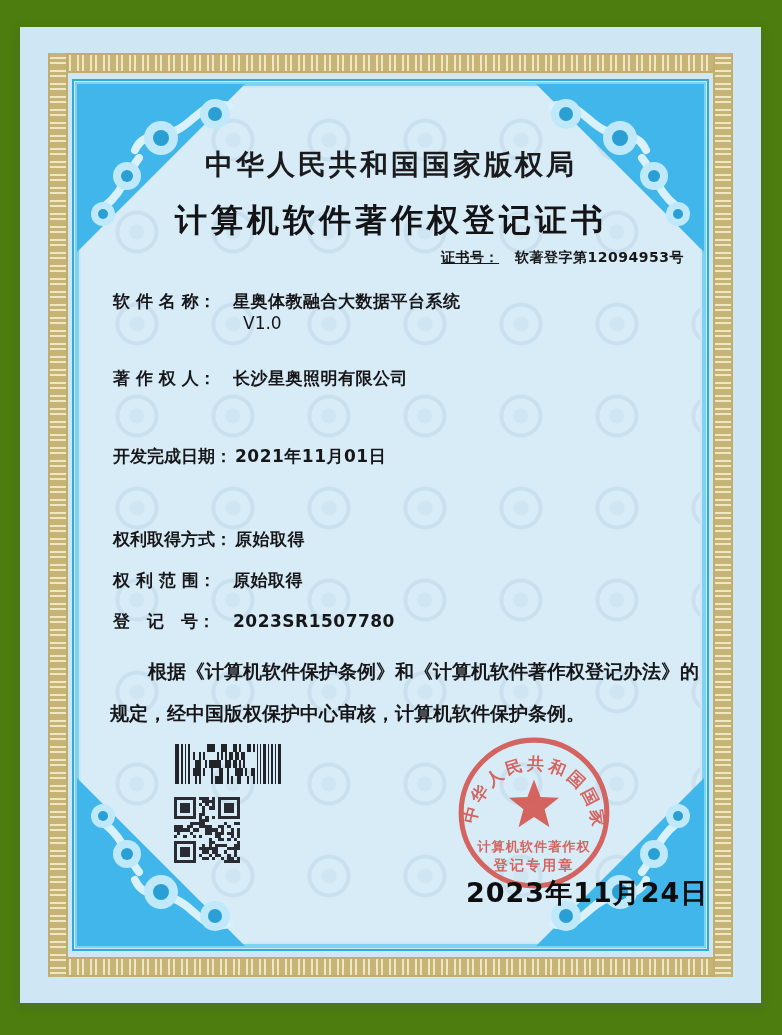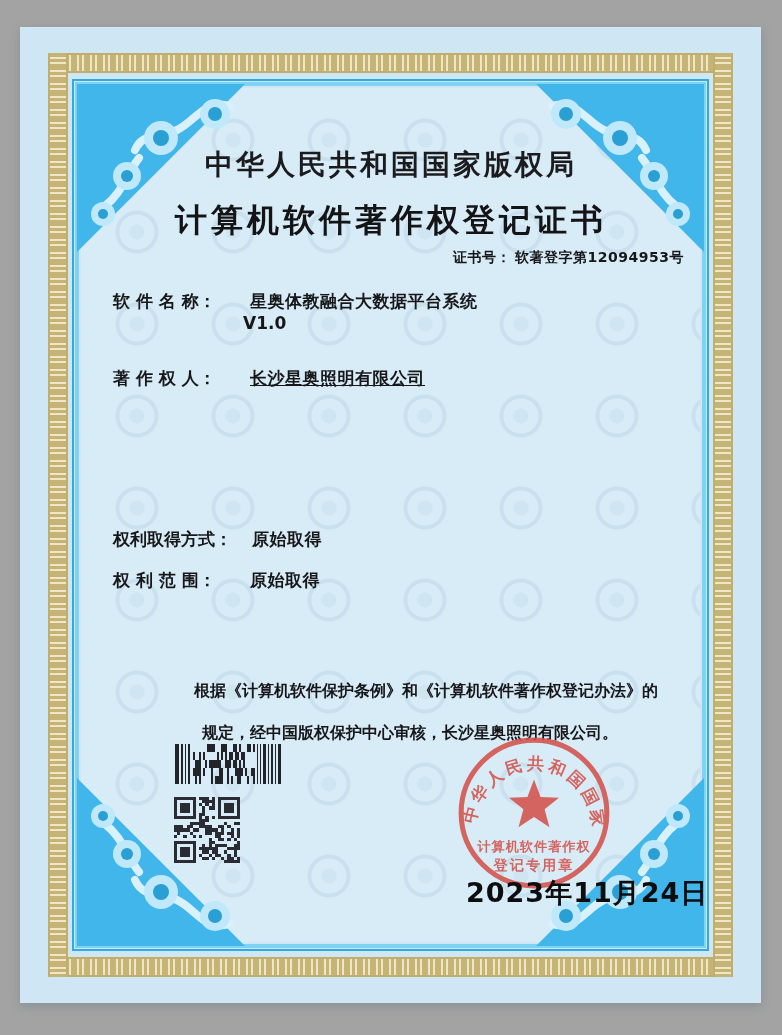--- a/index.html
+++ b/index.html
@@ -1,17 +1,17 @@
 <!DOCTYPE html>
 <html><head>
 <meta charset="utf-8">
 <style>
   html,body{margin:0;padding:0;background:#ffffff;width:782px;height:1035px;overflow:hidden;
     font-family:"DejaVu Sans","Liberation Sans",sans-serif;}
-  .stage{position:relative;width:782px;height:1035px;background:#a3a3a3;}
+  .stage{position:relative;width:782px;height:1035px;background:#4d7c0f;}
 
   
   .page{position:absolute;left:20px;top:27px;width:741px;height:976px;
     background:#cfe7f4;box-shadow:0 3px 9px rgba(60,90,110,.25);}
 
   
   .gold-strip{position:absolute;background:
       repeating-linear-gradient(90deg,#c6b476 0 3px,#efe7c3 3px 5px,#c6b476 5px 8px,#efe7c3 8px 10px,#c6b476 10px 13px);
     border-top:2px solid #bfae6e;border-bottom:2px solid #bfae6e;}
   .gold-strip.vert{background:
@@ -42,30 +42,30 @@
 
   
   .abs{position:absolute;}
   .issuer{left:0;right:0;top:146px;text-align:center;
     font-family:"DejaVu Serif","Liberation Serif",serif;
     font-size:28px;font-weight:700;letter-spacing:3px;color:#1b1b1e;}
   .cert-title{left:0;right:0;top:199px;text-align:center;
     font-family:Liberation Sans, sans-serif;
     font-size:32px;font-weight:800;letter-spacing:4px;color:#141416;}
   .certno{top:249px;right:98px;font-size:14px;font-weight:700;color:#17171a;letter-spacing:.5px;}
-  .certno .no-label{margin-right:4px;}
+  .certno .no-label{margin-right:16px;text-decoration:underline;}
 
   .field{left:113px;font-size:17px;font-weight:700;color:#17171a;white-space:nowrap;}
   .field .lbl{display:inline-block;min-width:117px;}
-  .field .val{margin-left:20px;letter-spacing:.5px;}
-  .f0{top:290px;} .f0b{top:313px;left:243px;font-size:17px;font-weight:700;color:#17171a;}
-  .f1{top:367px;text-decoration:underline;} .f2{top:445px;} .f3{top:487px;} .f4{top:528px;} .f5{top:569px;} .f6{top:610px;}
-
-  .statement{left:110px;width:600px;top:670px;font-size:16px;font-weight:700;
-    color:#17171a;line-height:42px;text-align:center;}
+  .field .val{margin-left:3px;letter-spacing:.5px;}
+  .f0{top:290px;} .f0b{top:313px;left:243px;font-size:17px;font-weight:400;color:#17171a;}
+  .f1{top:367px;} .f2{top:445px;} .f3{top:487px;} .f4{top:528px;} .f5{top:569px;} .f6{top:610px;}
+
+  .statement{left:110px;width:600px;top:650px;font-size:19px;font-weight:700;
+    color:#17171a;line-height:42px;}
   .statement .l1{text-indent:2em;}
 
   .barcode{left:175px;top:744px;width:106px;height:40px;}
   .qrcode{left:174px;top:797px;width:66px;height:66px;}
 
   .seal{left:448px;top:727px;width:172px;height:172px;opacity:.88;}
   .issue-date{left:466px;top:875px;font-size:27px;font-weight:700;color:#0d0d0f;letter-spacing:1px;}
 
   svg{display:block;}
 </style>
@@ -161,30 +161,36 @@
   </div>
 
   <div class="abs field f0">
     <span class="lbl">软 件 名 称：</span><span class="val">星奥体教融合大数据平台系统</span>
   </div>
   <div class="abs f0b">V1.0</div>
 
   <div class="abs field f1">
     <span class="lbl">著 作 权 人：</span><span class="val">长沙星奥照明有限公司</span>
   </div>
+  <div class="abs field f2">
+    <span class="lbl">开发完成日期：</span><span class="val">2021年11月01日</span>
+  </div>
   <div class="abs field f4">
     <span class="lbl">权利取得方式：</span><span class="val">原始取得</span>
   </div>
   <div class="abs field f5">
     <span class="lbl">权 利 范 围：</span><span class="val">原始取得</span>
   </div>
+  <div class="abs field f6">
+    <span class="lbl">登　记　号：</span><span class="val">2023SR1507780</span>
+  </div>
 
   <div class="abs statement">
     <div class="l1">根据《计算机软件保护条例》和《计算机软件著作权登记办法》的</div>
-    <div class="l2">规定，经中国版权保护中心审核，长沙星奥照明有限公司。</div>
+    <div class="l2">规定，经中国版权保护中心审核，计算机软件保护条例。</div>
   </div>
 
   <div class="abs barcode">
     <svg id="bcsvg" viewBox="0 0 106 40" width="106" height="40" shape-rendering="crispEdges">
         <rect x="0" y="0" width="4" height="40" fill="#23232a"></rect>
         <rect x="6" y="0" width="2" height="40" fill="#23232a"></rect>
         <rect x="10" y="0" width="1" height="40" fill="#23232a"></rect>
         <rect x="13" y="0" width="2" height="40" fill="#23232a"></rect>
         <rect x="32" y="0" width="2" height="8" fill="#23232a"></rect>
         <rect x="34" y="0" width="2" height="8" fill="#23232a"></rect>

